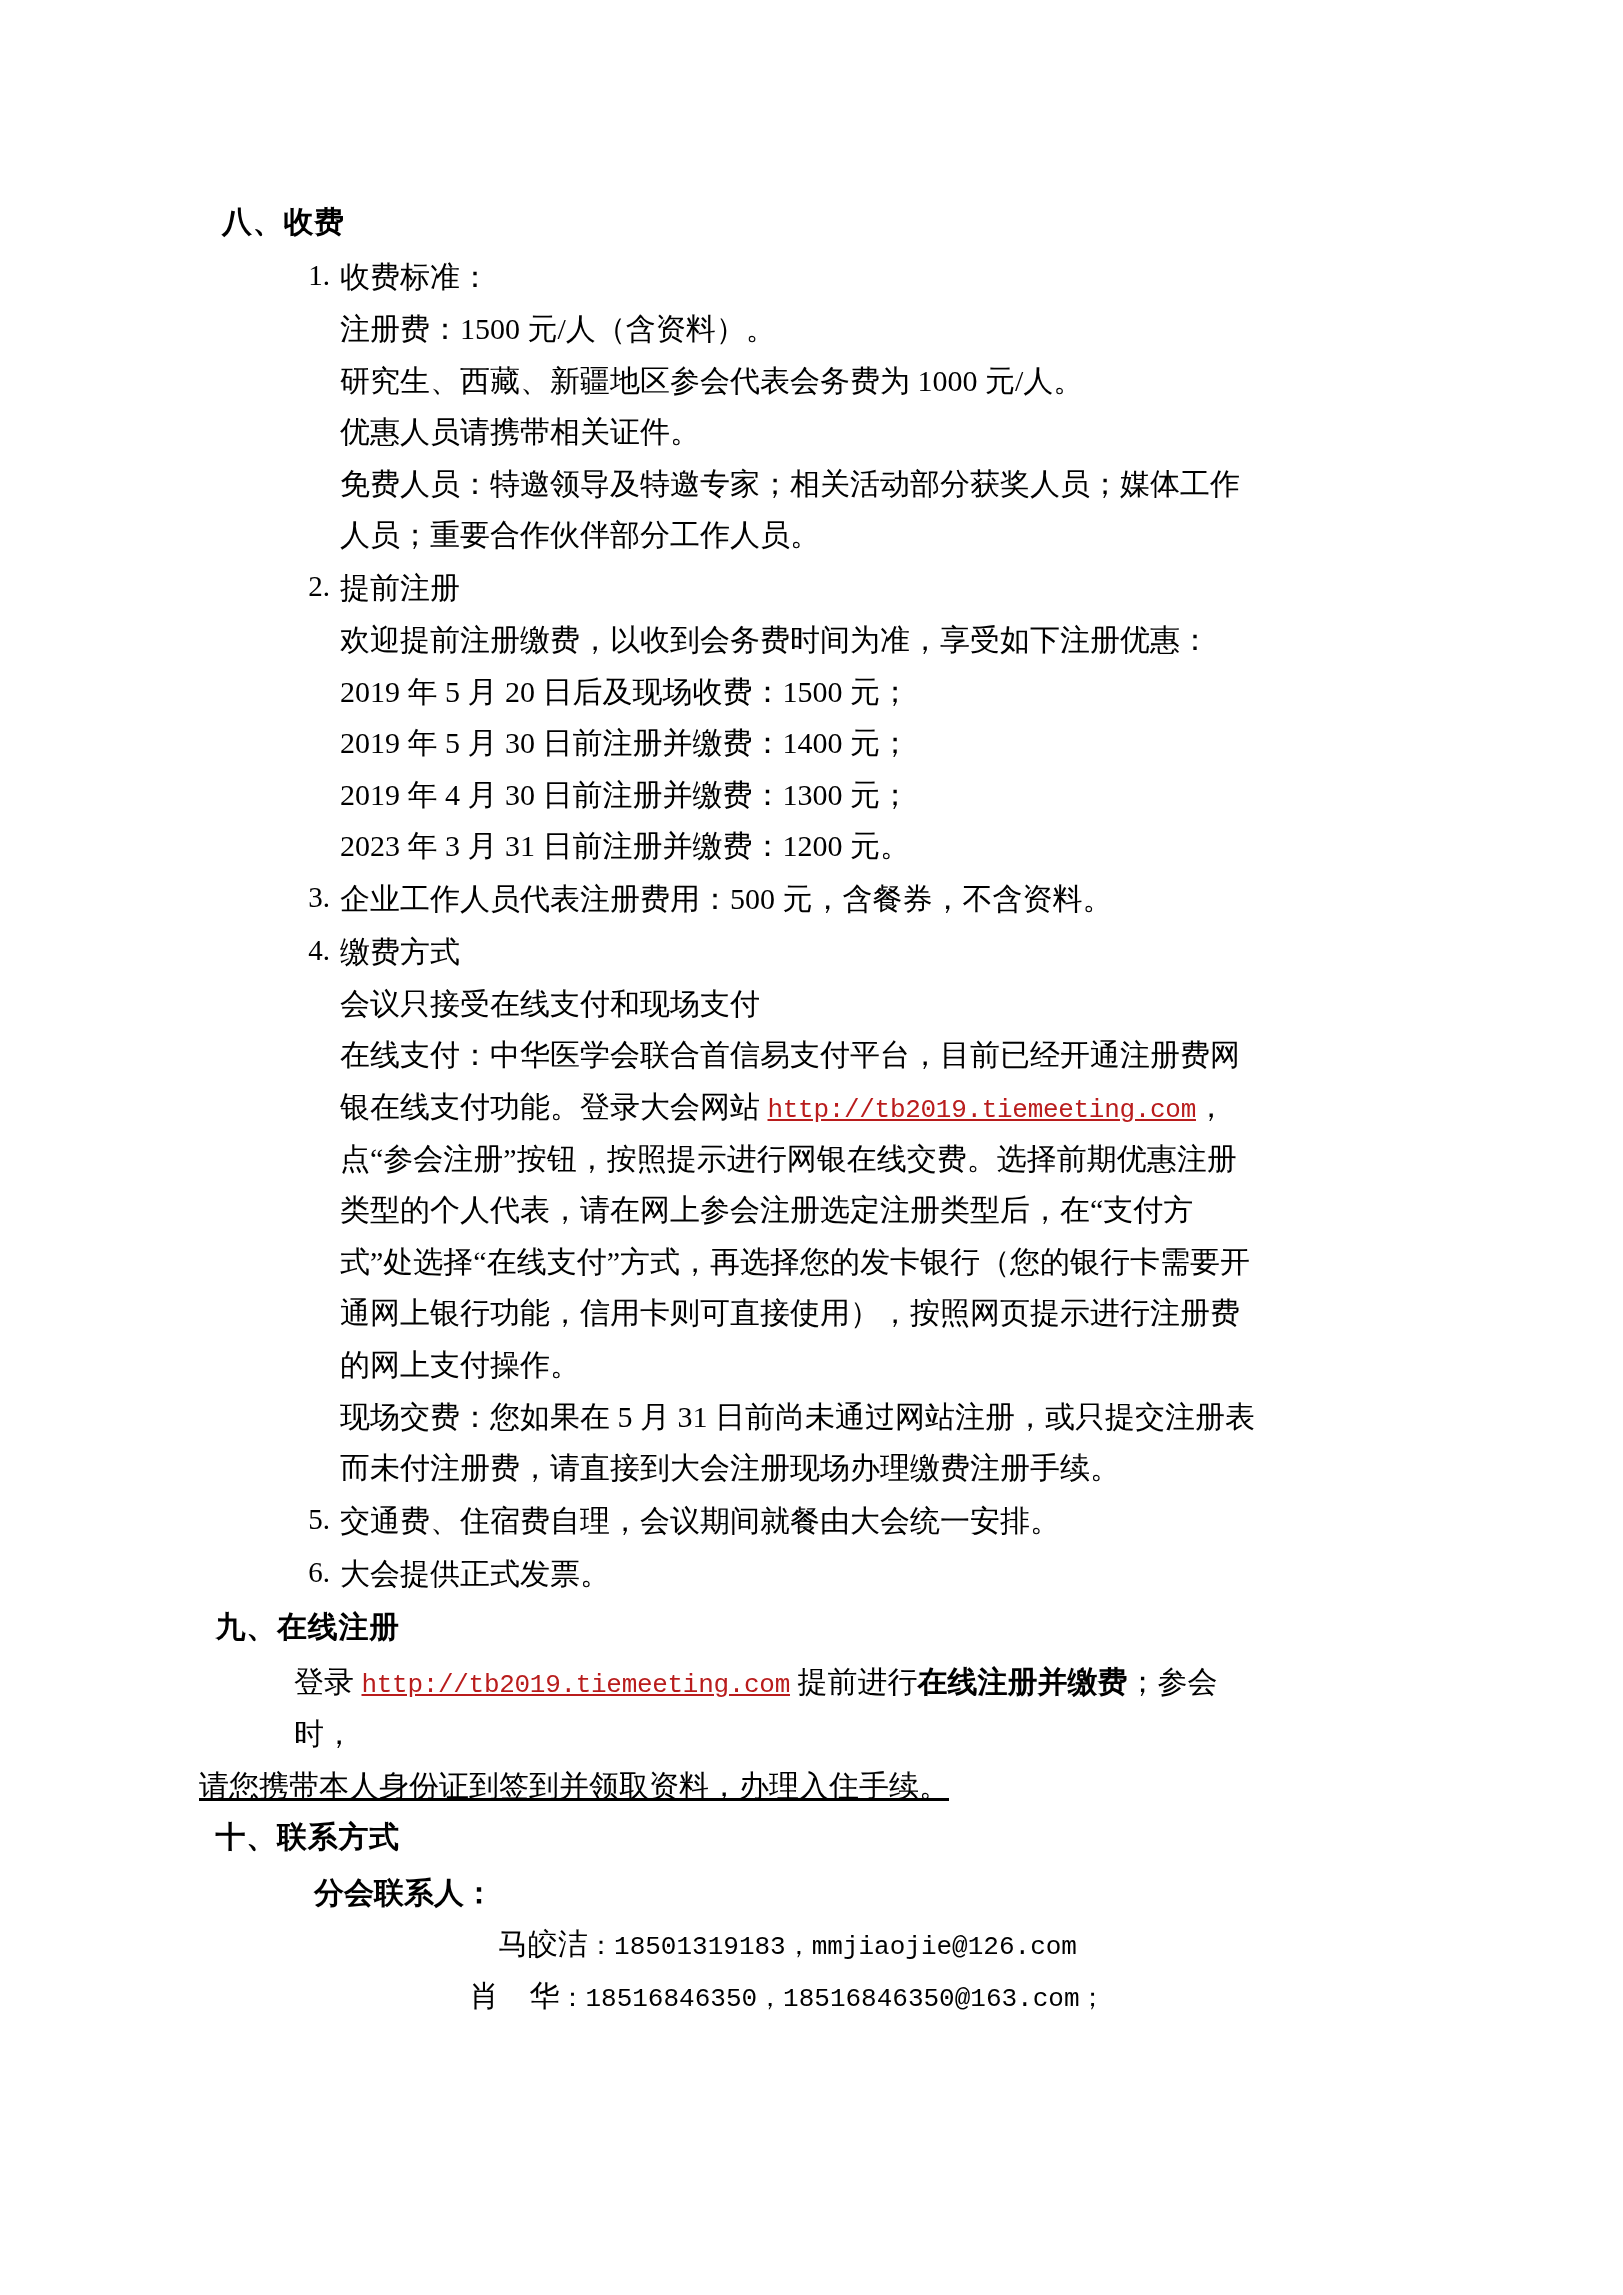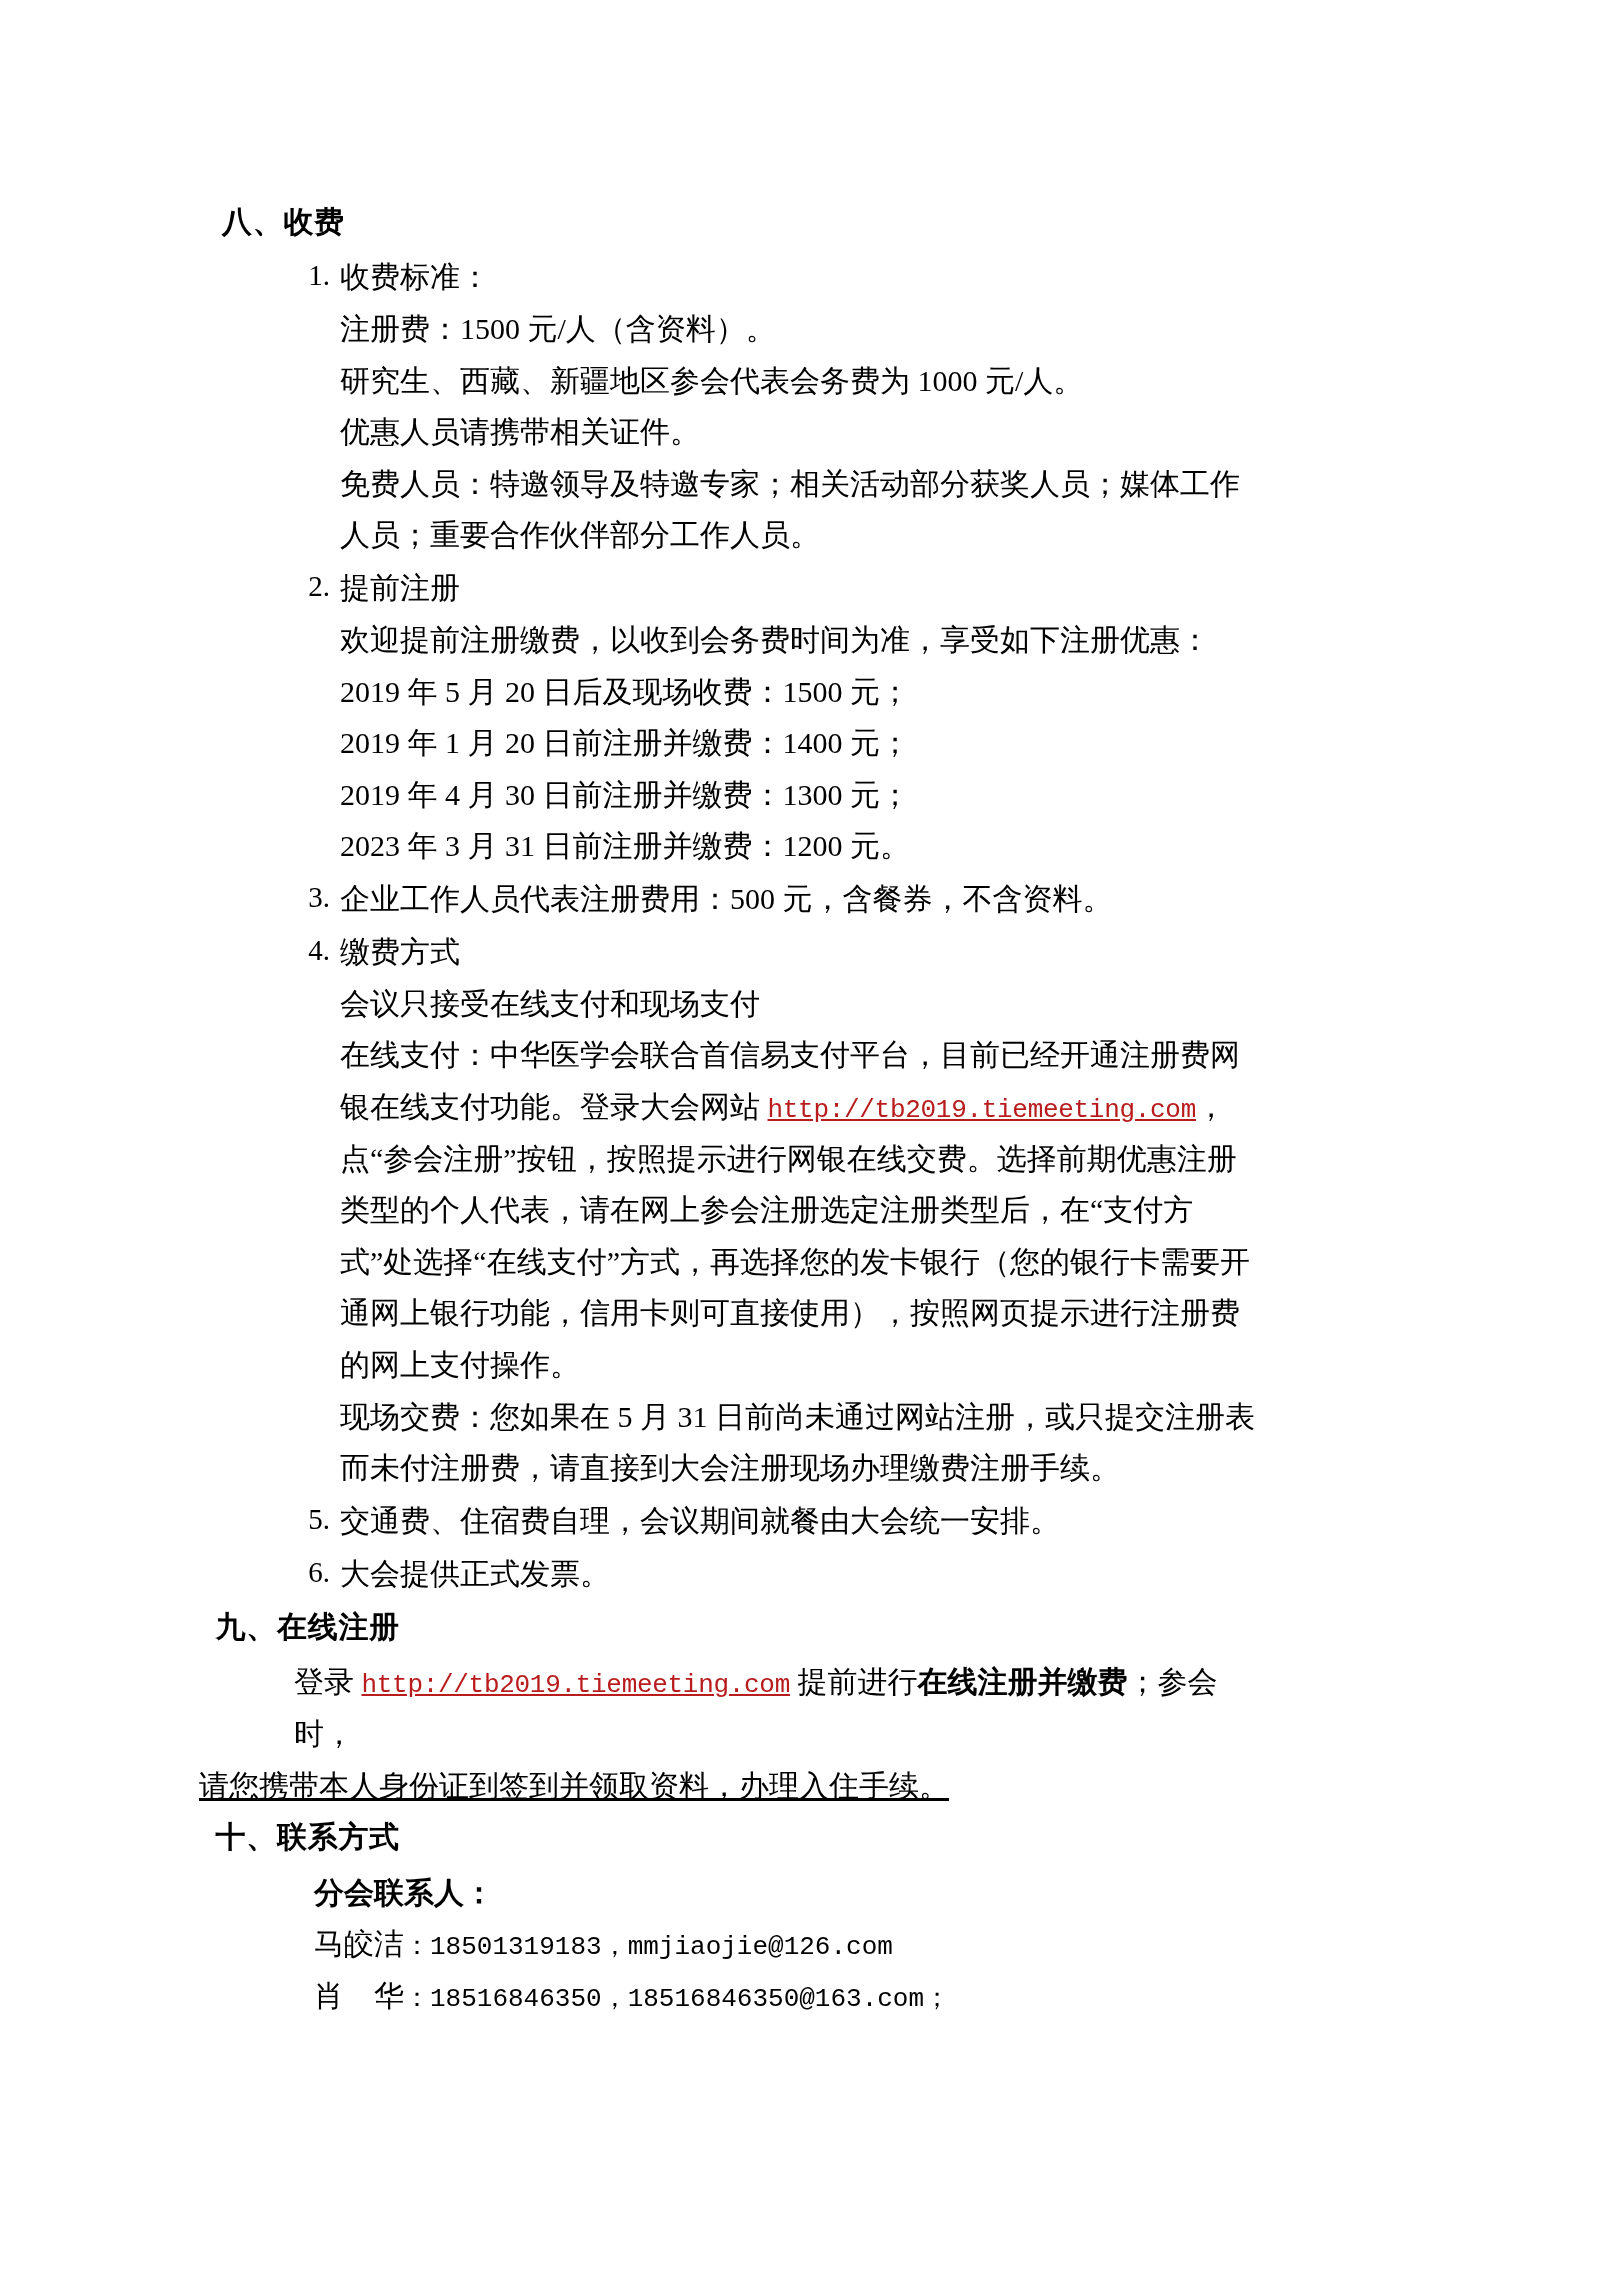--- a/index.html
+++ b/index.html
@@ -87,20 +87,21 @@
   }
   .contact-head {
     margin-left: 118px;
     font-weight: bold;
     display: block;
     margin-top: 2.6px;
   }
   .contact-line {
     margin-left: 118px;
     display: block;
+    text-align: center;
   }
   .name-cell {
     display: inline-block;
     min-width: 0;
   }
 </style>
 </head>
 <body>
 
 <div class="page">
@@ -117,21 +118,21 @@
         <span class="sub">研究生、西藏、新疆地区参会代表会务费为 1000 元/人。</span>
         <span class="sub">优惠人员请携带相关证件。</span>
         <span class="sub">免费人员：特邀领导及特邀专家；相关活动部分获奖人员；媒体工作人员；重要合作伙伴部分工作人员。</span>
       </li>
 
       <li class="oitem">
         <span class="num">2.</span>
         <span class="itemtitle">提前注册</span>
         <span class="sub">欢迎提前注册缴费，以收到会务费时间为准，享受如下注册优惠：</span>
         <span class="sub">2019 年 5 月 20 日后及现场收费：1500 元；</span>
-        <span class="sub">2019 年 1 月 20 日前注册并缴费：1400 元；</span>
+        <span class="sub">2019 年 5 月 30 日前注册并缴费：1400 元；</span>
         <span class="sub">2019 年 4 月 30 日前注册并缴费：1300 元；</span>
         <span class="sub">2023 年 3 月 31 日前注册并缴费：1200 元。</span>
       </li>
 
       <li class="oitem">
         <span class="num">3.</span>
         <span class="itemtitle">企业工作人员代表注册费用：500 元，含餐券，不含资料。</span>
       </li>
 
       <li class="oitem">

